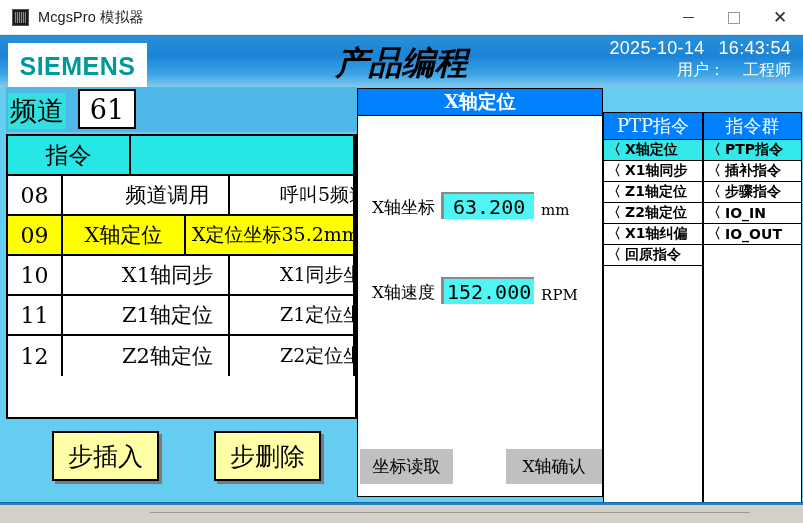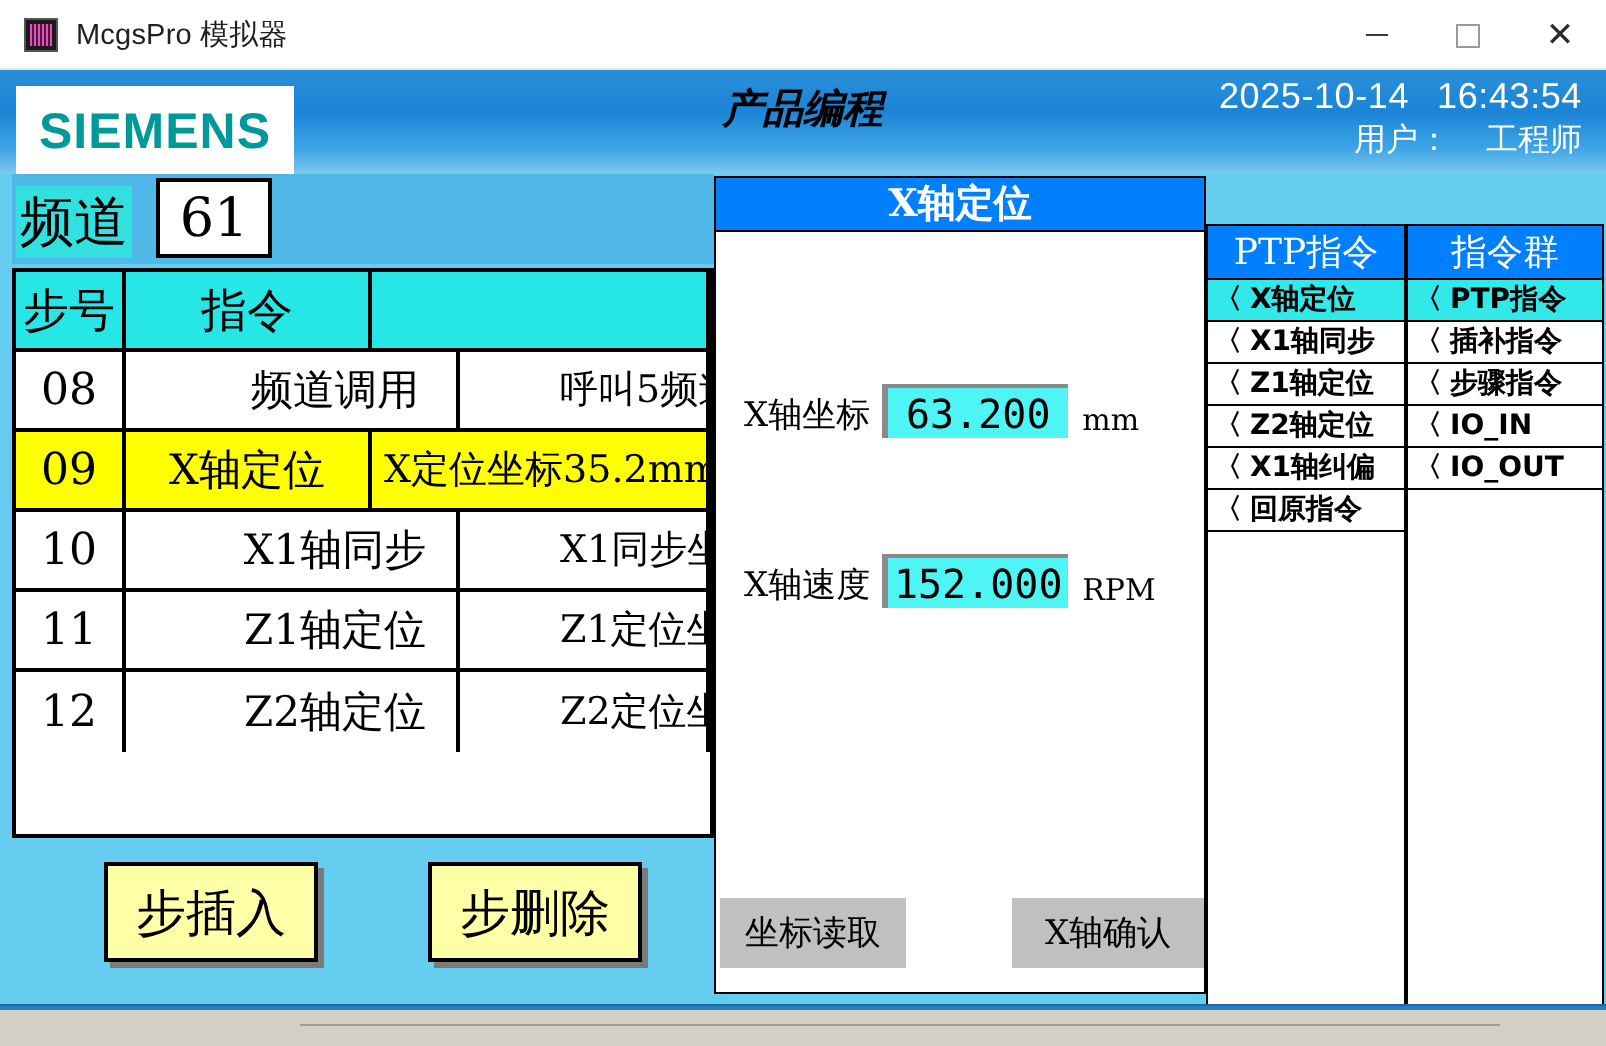--- a/index.html
+++ b/index.html
@@ -78,21 +78,21 @@
     display: flex; align-items: center; justify-content: center;
   }
   .siemens span {
     color: #009999; font-size: 25px; font-weight: bold;
     letter-spacing: 0.5px;
     font-family: "Liberation Sans", sans-serif;
   }
   .hmi-title {
     position: absolute; left: 0; top: 6px; width: 803px;
     text-align: center;
-    font-size: 20px; font-weight: bold; font-style: italic; color: #000;
+    font-size: 33px; font-weight: bold; font-style: italic; color: #000;
     font-family: "DejaVu Sans", sans-serif;
   }
   .dt-wrap {
     position: absolute; right: 12px; top: 3px;
     text-align: right; color: #ffffff;
     font-family: "Liberation Sans", sans-serif;
   }
   .dt-line1 { font-size: 18px; letter-spacing: 0.3px; white-space: nowrap; }
   .dt-line1 .dt-time { margin-left: 14px; }
   .dt-line2 { font-size: 16px; margin-top: 1px; white-space: nowrap; }
@@ -280,21 +280,20 @@
       </div>
     </div>
 
     <div class="chanbar">
       <div class="chan-label">频道</div>
       <div class="chan-value">61</div>
     </div>
 
     <div class="ptable">
       <div class="prow phead">
-        <div class="pcell c-step">步号</div>
         <div class="pcell c-cmd">指令</div>
         <div class="pcell c-desc"></div>
       </div>
 
       <div class="prow norm">
         <div class="pcell c-step">08</div>
         <div class="pcell c-cmd">频道调用</div>
         <div class="pcell c-desc">呼叫5频道</div>
       </div>
 

